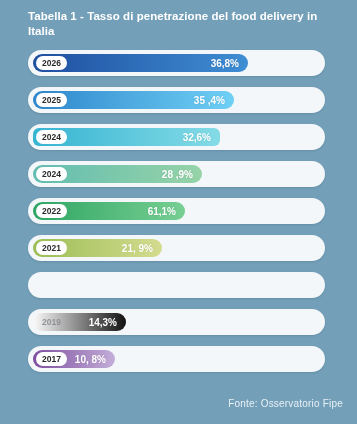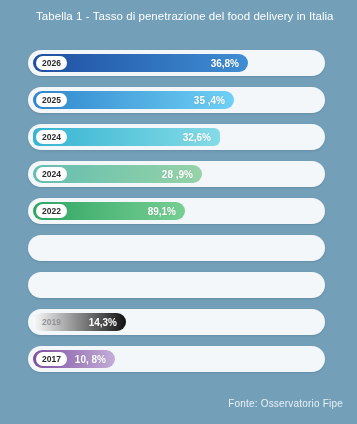--- a/index.html
+++ b/index.html
@@ -15,24 +15,23 @@
     position: relative;
   }
 
   #chart-title {
     position: absolute;
     left: 28px;
     top: 9px;
     width: 302px;
     color: #ffffff;
     font-size: 11.5px;
-    font-weight: normal;
+    font-weight: bold;
     line-height: 15px;
     letter-spacing: 0.05px;
-    margin-left: 8px;
   }
 
   #bars-area {
     position: absolute;
     left: 0;
     top: 50px;
     width: 321px;
     height: 340px;
   }
 
@@ -137,25 +136,29 @@
       <div class="bar-track"></div>
       <div class="bar-fill" style="width: 169px; background: linear-gradient(90deg, rgb(99, 189, 176) 0%, rgb(150, 211, 167) 100%);">
         <span class="year-pill">2024</span>
         <span class="bar-value">28 ,9%</span>
       </div>
     </div>
     <div class="bar-row" style="top: 148px;">
       <div class="bar-track"></div>
       <div class="bar-fill" style="width: 152px; background: linear-gradient(90deg, rgb(47, 165, 99) 0%, rgb(119, 207, 147) 100%);">
         <span class="year-pill">2022</span>
-        <span class="bar-value">89,1%</span>
+        <span class="bar-value">61,1%</span>
       </div>
     </div>
     <div class="bar-row" style="top: 185px;">
       <div class="bar-track"></div>
+      <div class="bar-fill" style="width: 129px; background: linear-gradient(90deg, rgb(155, 189, 85) 0%, rgb(212, 220, 143) 100%);">
+        <span class="year-pill">2021</span>
+        <span class="bar-value">21, 9%</span>
+      </div>
     </div>
     <div class="bar-row" style="top: 222px;">
       <div class="bar-track"></div>
     </div>
     <div class="bar-row" style="top: 259px;">
       <div class="bar-track"></div>
       <div class="bar-fill" style="width: 93px; background: linear-gradient(90deg, rgb(251, 251, 251) 0%, rgb(17, 17, 17) 100%);">
         <span class="year-pill plain">2019</span>
         <span class="bar-value">14,3%</span>
       </div>

